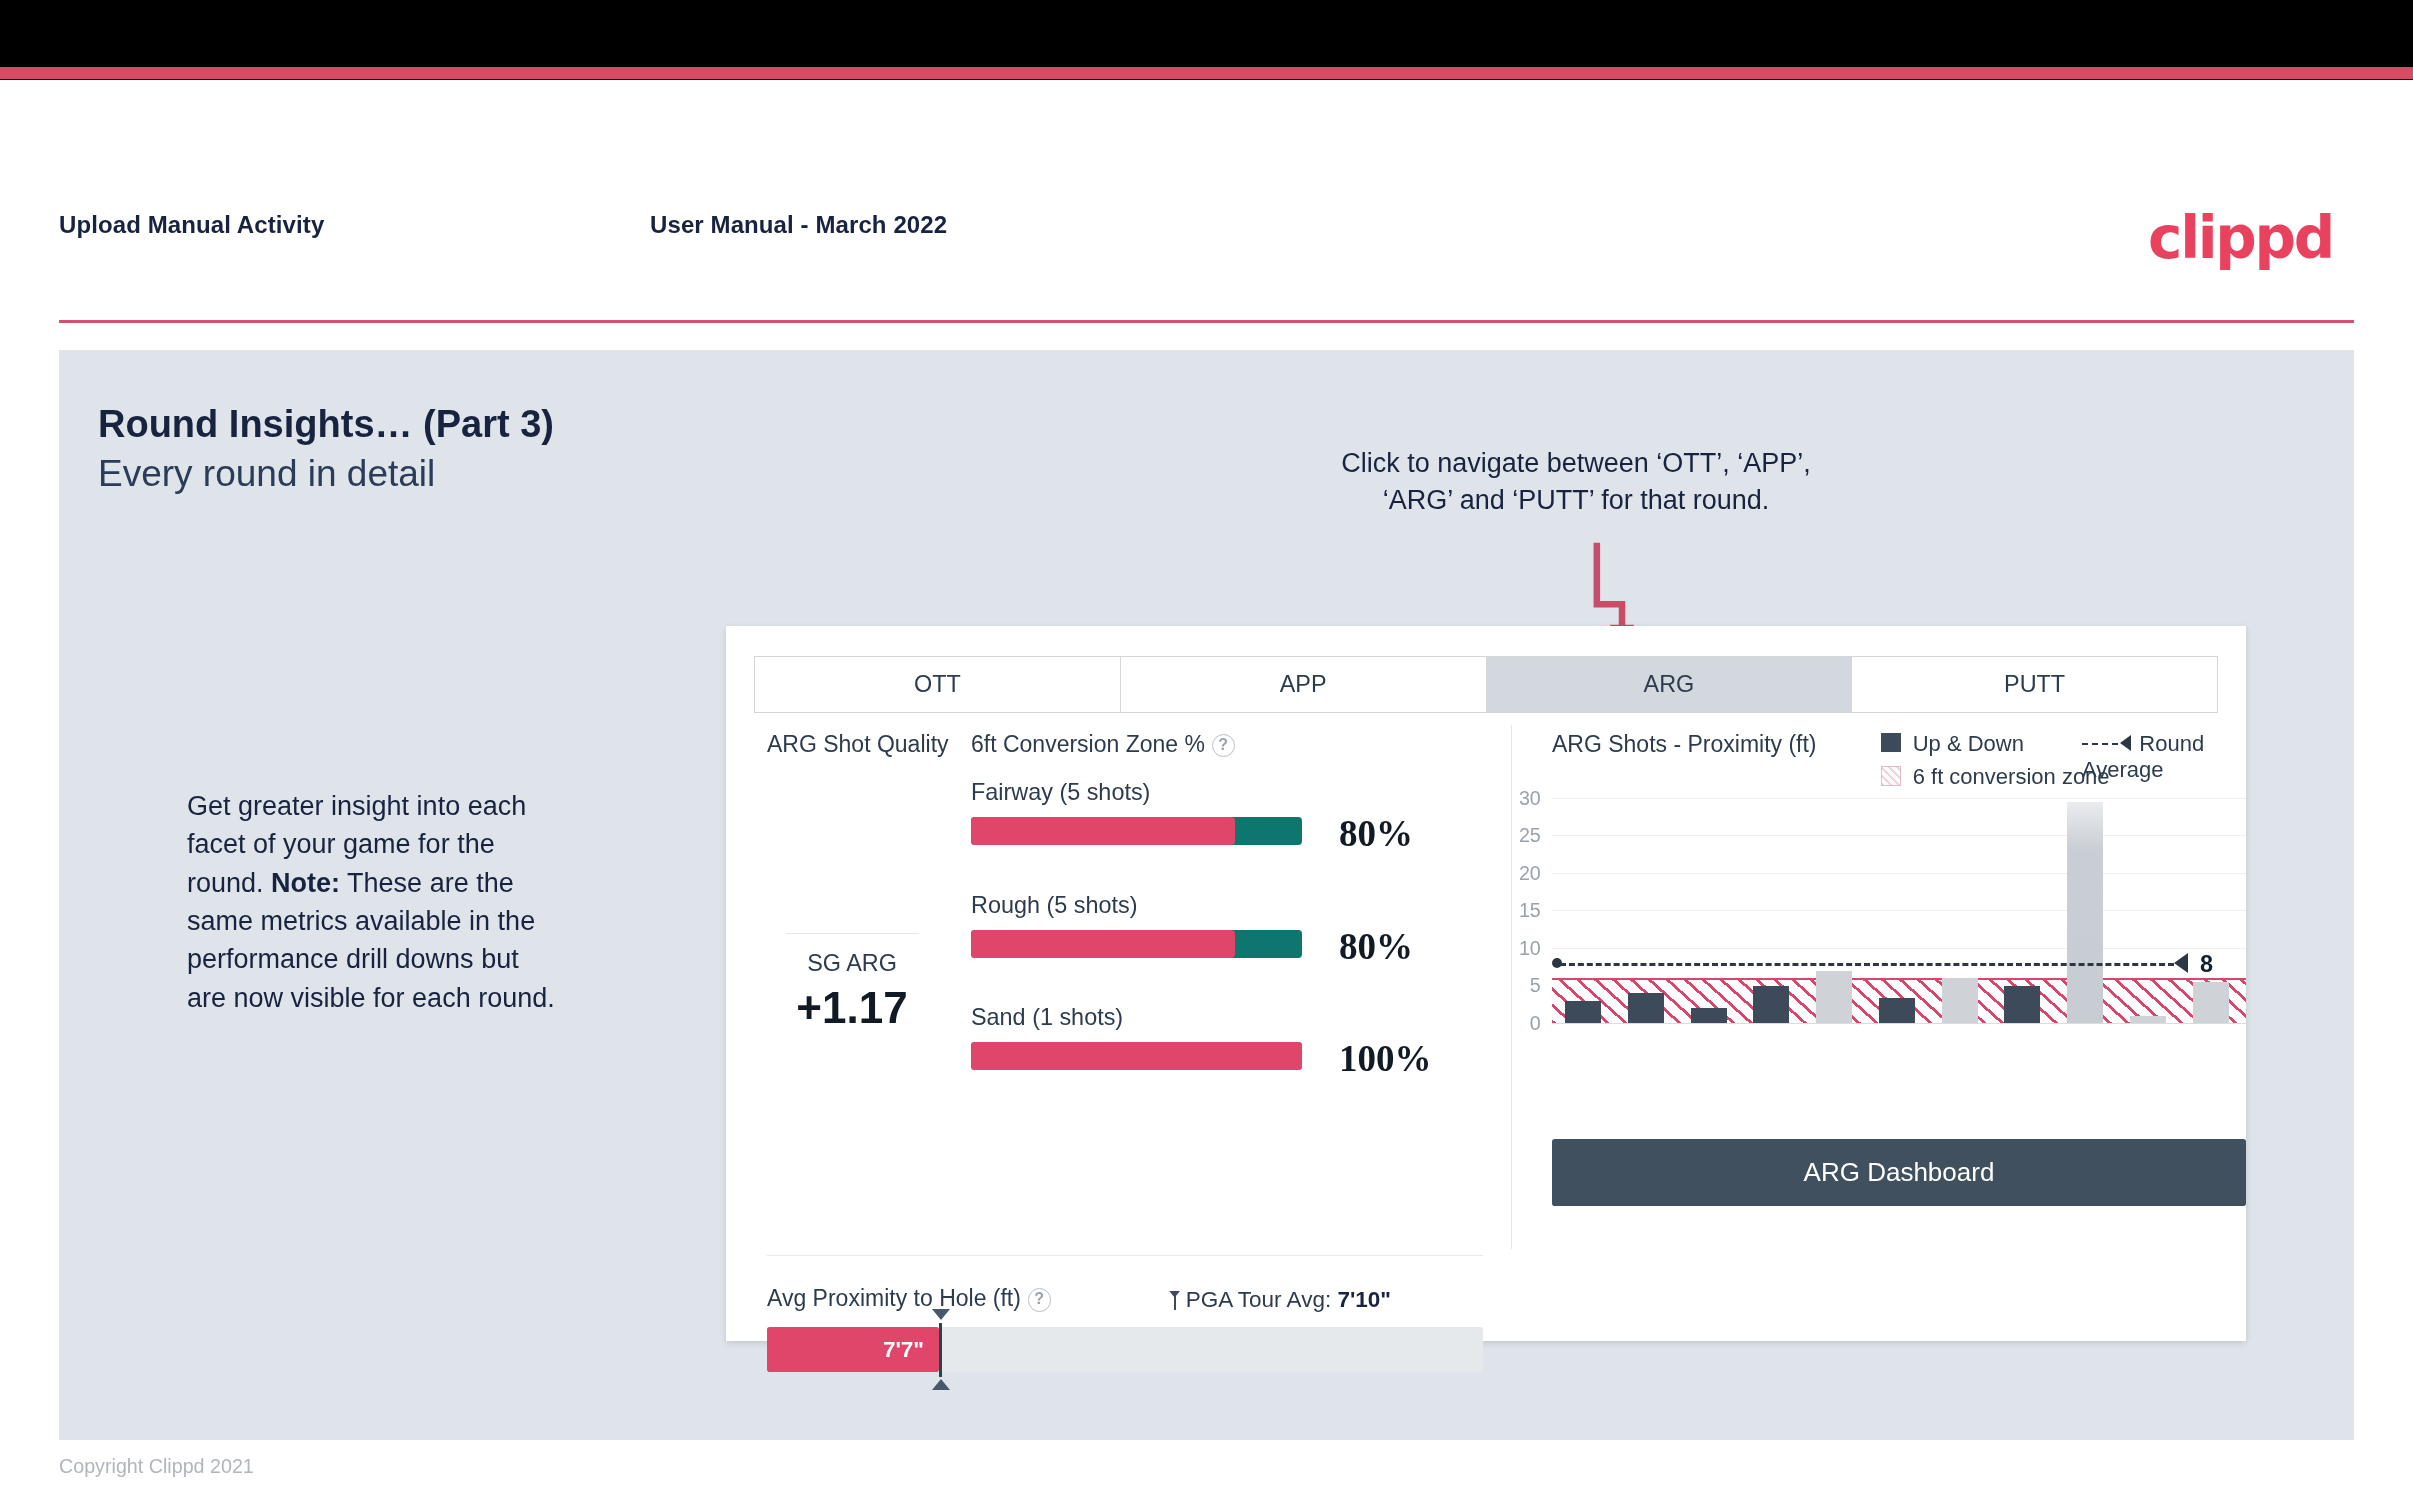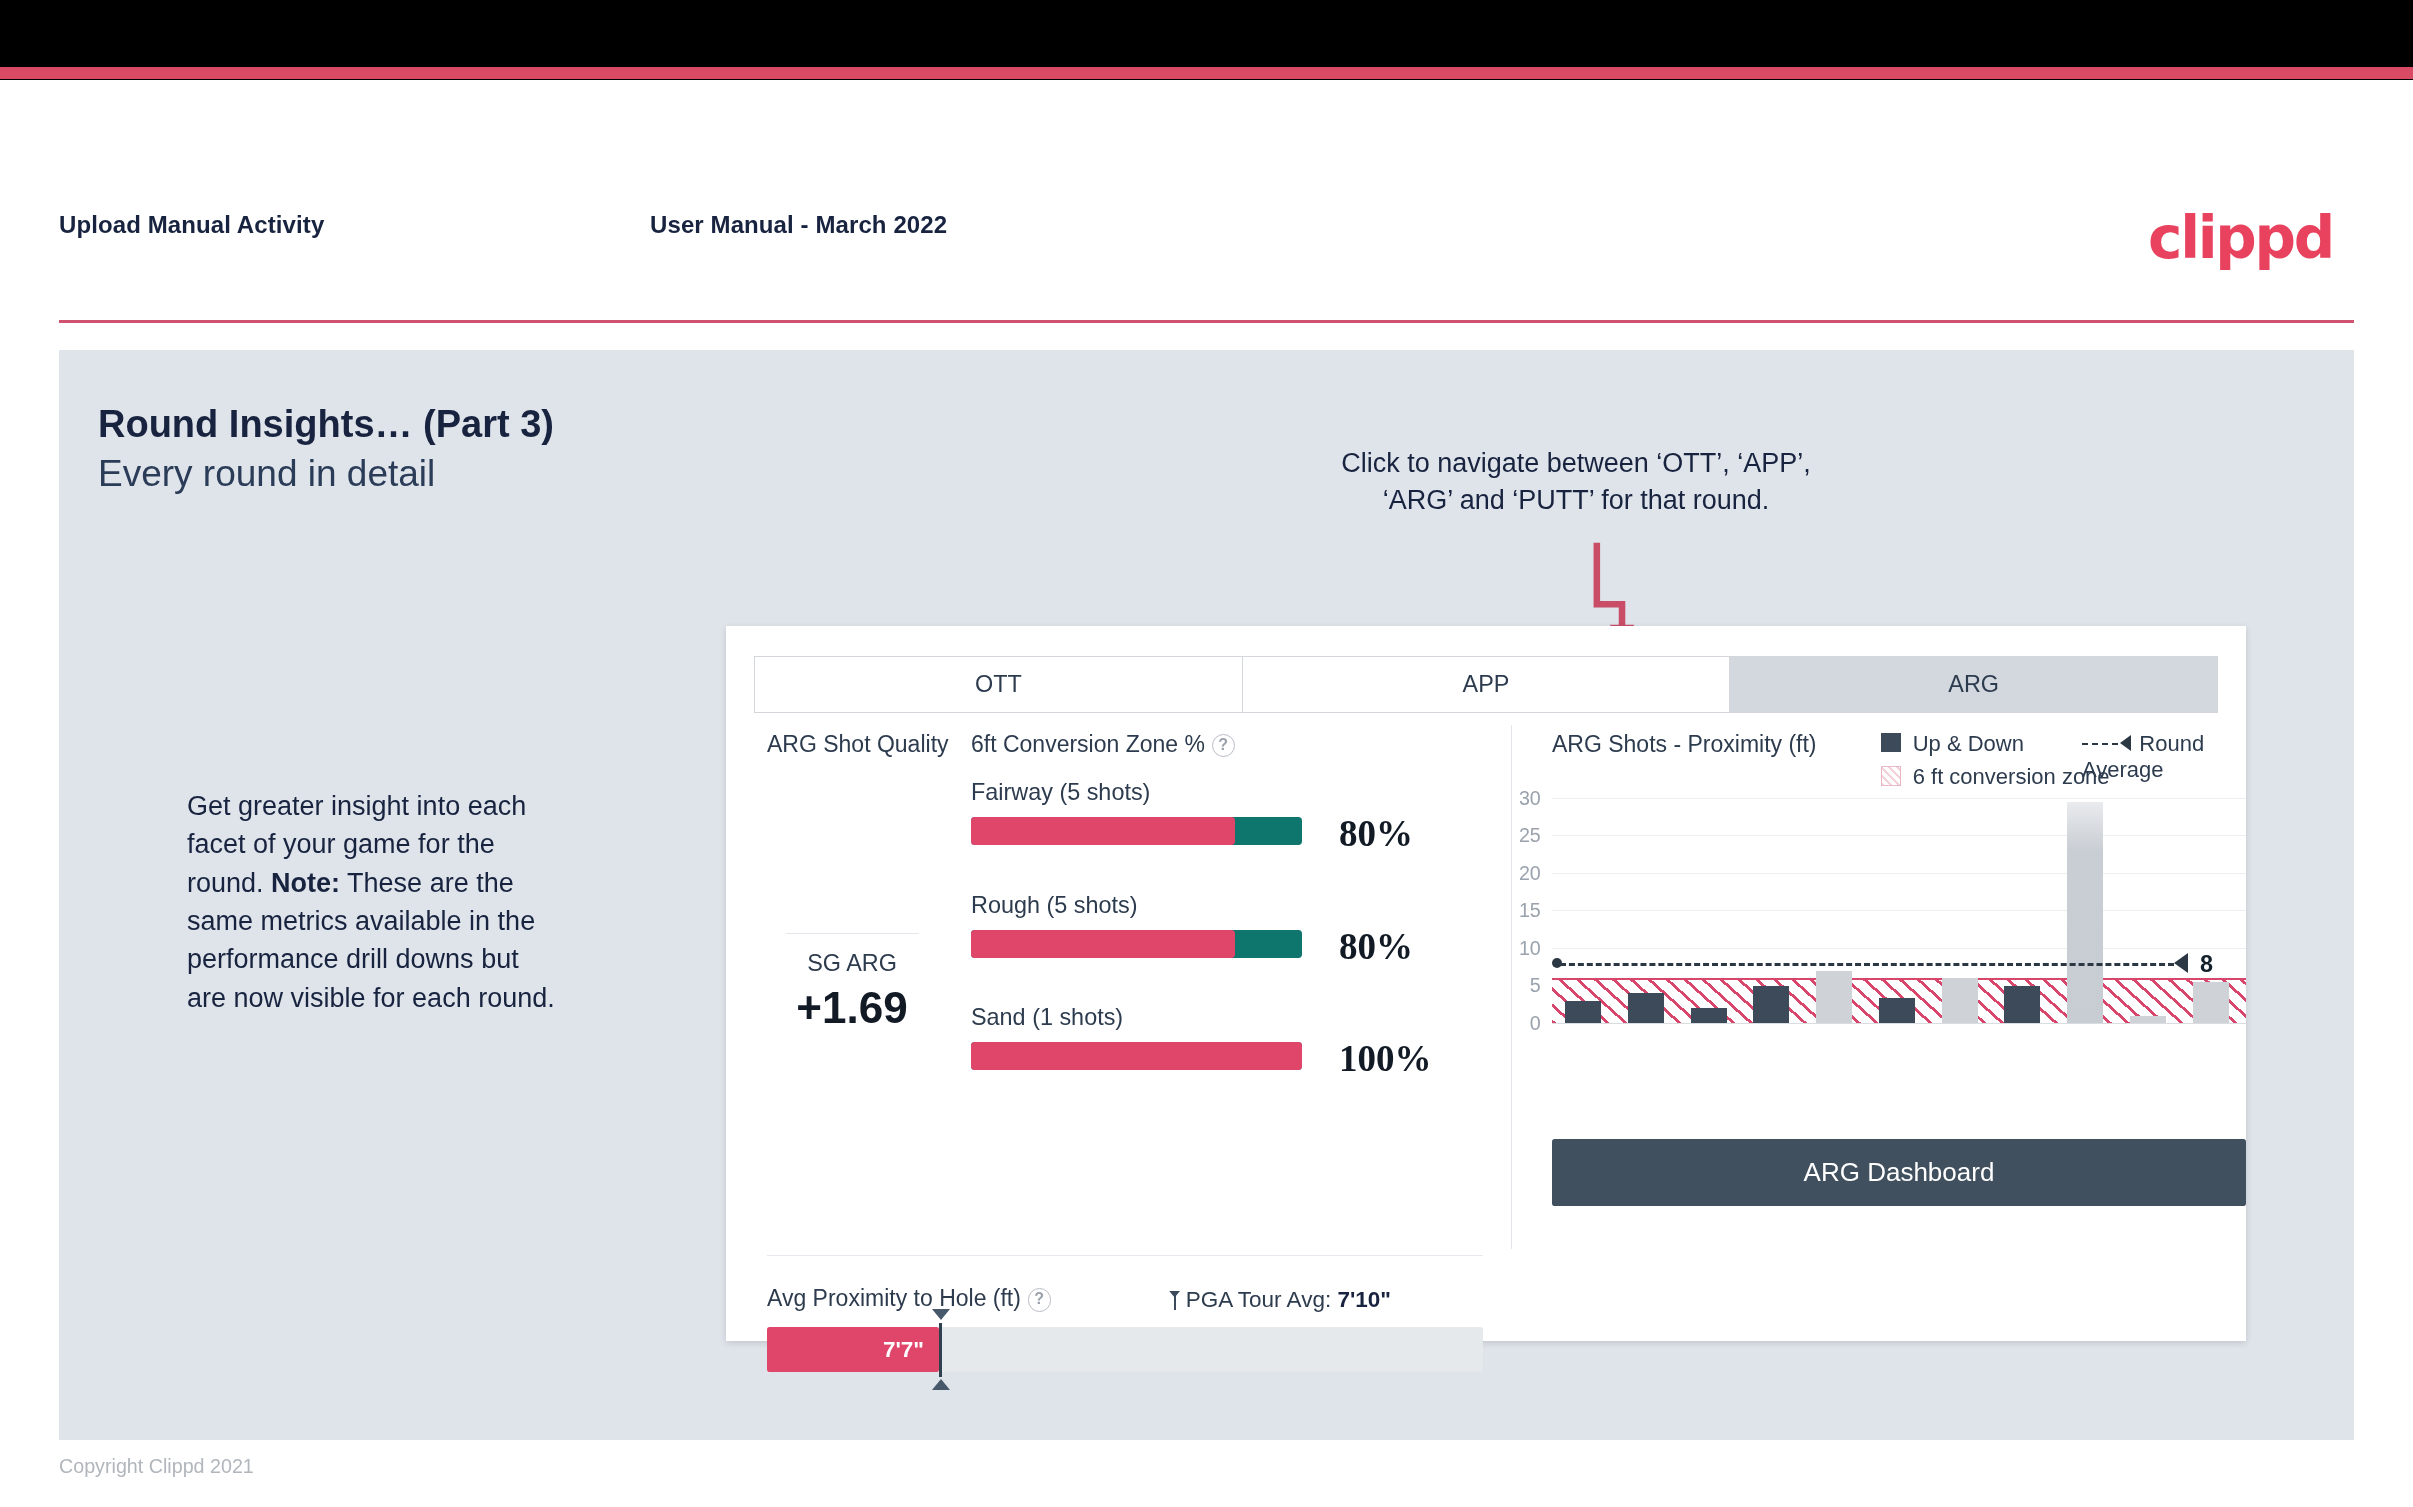--- a/index.html
+++ b/index.html
@@ -178,34 +178,35 @@
       <span>Get greater insight into each facet of your game for the round.</span>
       <b>Note:</b><span> These are the same metrics available in the performance drill downs but are now visible for each round.</span>
     </div>
 
     <div class="card">
 
       <div class="tabs">
         <div class="tab">OTT</div>
         <div class="tab">APP</div>
         <div class="tab active">ARG</div>
+        <div class="tab">PUTT</div>
       </div>
 
       <div class="card-body">
         <div class="vdiv"></div>
 
         <div class="lbl-shotq">ARG Shot Quality</div>
         <div class="lbl-conv">
           <span>6ft Conversion Zone %</span><span class="help-icon">?</span>
         </div>
 
 
         <div class="sg-div"></div>
         <div class="sg-label">SG ARG</div>
-        <div class="sg-value">+1.69</div>
+        <div class="sg-value">+1.17</div>
 
         <div class="conv-row" style="top:54px">
           <div class="conv-name">Fairway (5 shots)</div>
           <div class="track">
             <div class="fill" style="width:264px"></div>
             <div class="pct">80%</div>
           </div>
         </div>
 
         <div class="conv-row" style="top:167px">

